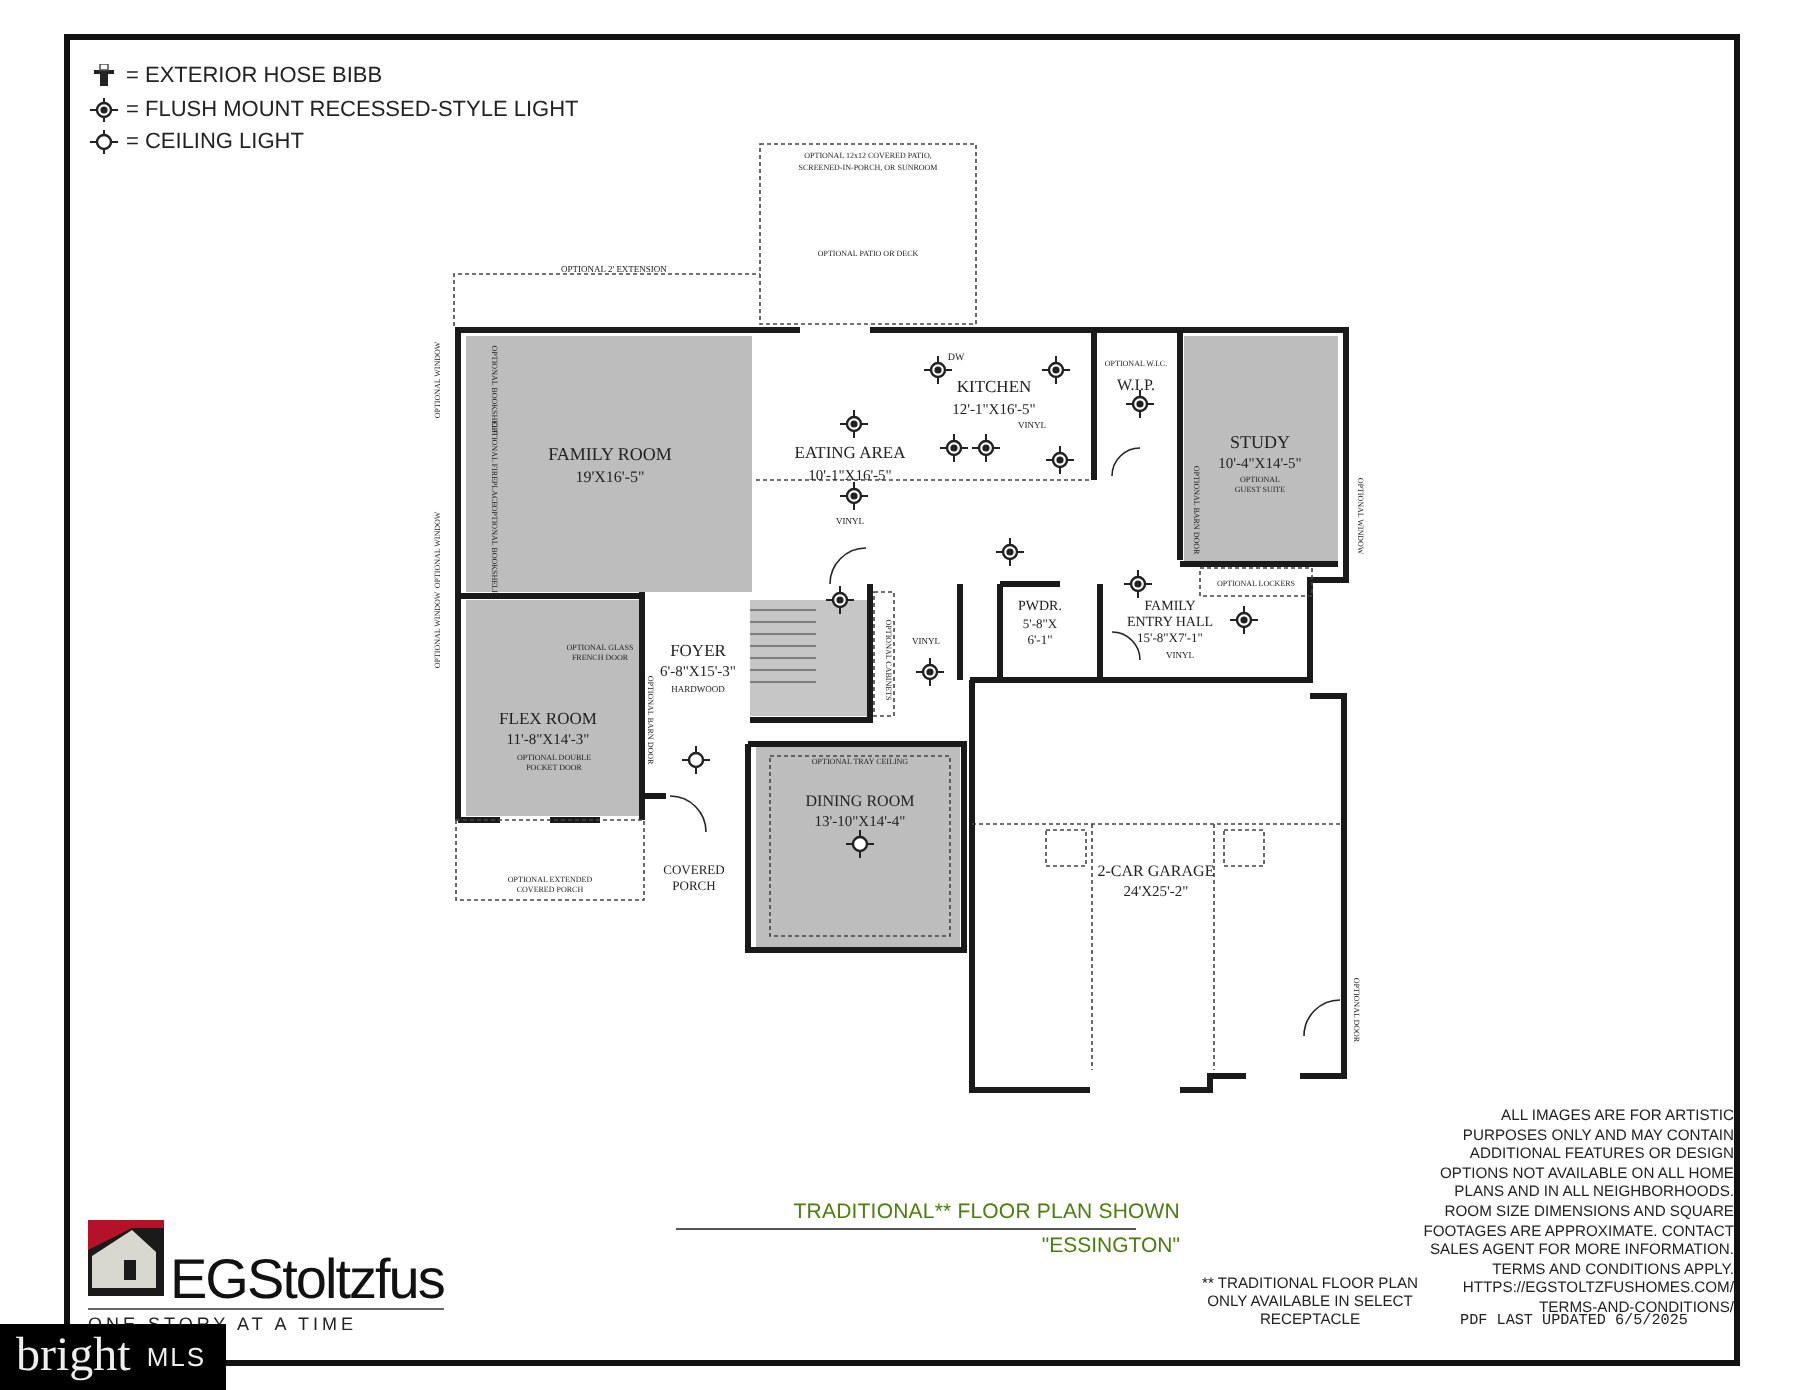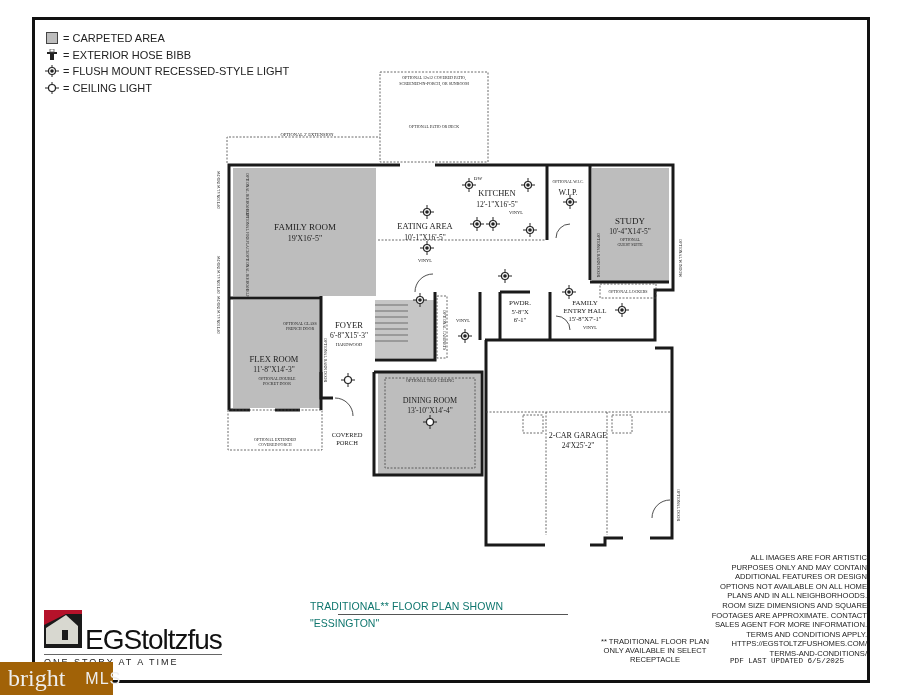--- a/index.html
+++ b/index.html
@@ -4,48 +4,42 @@
 <style>
   html,body{margin:0;padding:0;background:#fff;}
   body{width:900px;height:695px;position:relative;overflow:hidden;font-family:"Liberation Serif",serif;}
   .frame{position:absolute;left:32px;top:17px;width:832px;height:660px;border:3px solid #111;box-sizing:content-box;}
   .legend{position:absolute;left:45px;top:30px;font-family:"Liberation Sans",sans-serif;font-size:11px;color:#222;line-height:16.5px;}
   .legend .row{display:flex;align-items:center;height:16.5px;}
   .legend .sym{width:14px;display:inline-flex;justify-content:center;margin-right:4px;}
   .legend .carpet{width:10px;height:10px;background:#bdbdbd;border:1px solid #444;}
   svg.plan{position:absolute;left:0;top:0;}
   .lbl{font-family:"Liberation Serif",serif;fill:#222;}
-  .title-block{position:absolute;left:310px;top:600px;width:280px;text-align:left;font-family:"Liberation Sans",sans-serif;color:#0f766e;}
+  .title-block{position:absolute;left:310px;top:600px;width:280px;text-align:right;font-family:"Liberation Sans",sans-serif;color:#4d7c0f;}
   .tb-sub{font-size:10.5px;letter-spacing:0.1px;}
   .tb-main{font-size:25px;line-height:28px;margin-top:3px;font-family:"Liberation Sans",sans-serif;}
   .tb-line{height:1px;background:#555;margin:2px 22px 2px 28px;}
   .tb-name{font-size:10.5px;}
   .note-trad{position:absolute;left:600px;top:638px;width:110px;text-align:center;font-family:"Liberation Sans",sans-serif;font-size:7.6px;line-height:8.8px;color:#222;}
   .disclaimer{position:absolute;left:707px;top:553px;width:160px;text-align:right;font-family:"Liberation Sans",sans-serif;font-size:7.6px;line-height:9.6px;color:#222;}
   .pdf-date{position:absolute;left:707px;top:657px;width:160px;text-align:center;font-family:Liberation Mono, monospace;font-size:7.6px;color:#222;}
   .logo{position:absolute;left:44px;top:610px;}
   .logo-text{position:absolute;left:85px;top:624px;font-family:"Liberation Sans",sans-serif;font-size:28px;letter-spacing:-1px;color:#111;}
   .logo-rule{position:absolute;left:44px;top:654px;width:178px;height:1px;background:#666;}
   .logo-tag{position:absolute;left:44px;top:657px;width:180px;font-family:"Liberation Sans",sans-serif;font-size:9px;letter-spacing:2px;color:#222;}
-  .bright{position:absolute;left:0;top:662px;width:113px;height:33px;background:#a16207;color:#eee;font-family:"Liberation Serif",serif;display:flex;align-items:center;padding-left:8px;box-sizing:border-box;}
+  .bright{position:absolute;left:0;top:662px;width:113px;height:33px;background:#000000;color:#eee;font-family:"Liberation Serif",serif;display:flex;align-items:center;padding-left:8px;box-sizing:border-box;}
   .bright .b1{font-size:24px;}
-  .bright .b2{font-family:"Liberation Sans",sans-serif;font-size:16px;margin-left:20px;letter-spacing:1px;text-align:center;}
+  .bright .b2{font-family:"Liberation Sans",sans-serif;font-size:13px;margin-left:8px;letter-spacing:1px;text-align:center;}
 </style>
 </head>
 <body>
 
 <div class="frame"></div>
 
 <div class="legend">
-  <div class="row">
-    <span class="sym">
-        <span class="carpet"></span>
-      </span>
-    <span>= CARPETED AREA</span>
-  </div>
   <div class="row">
     <span class="sym">
         <svg width="12" height="12">
           <line x1="1" y1="4" x2="11" y2="4" stroke="#222" stroke-width="2"></line>
           <rect x="4" y="4" width="4" height="7" fill="#222"></rect>
           <rect x="4" y="0" width="4" height="3" fill="none" stroke="#555" stroke-width="0.8"></rect>
         </svg>
       </span>
     <span>= EXTERIOR HOSE BIBB</span>
   </div>

